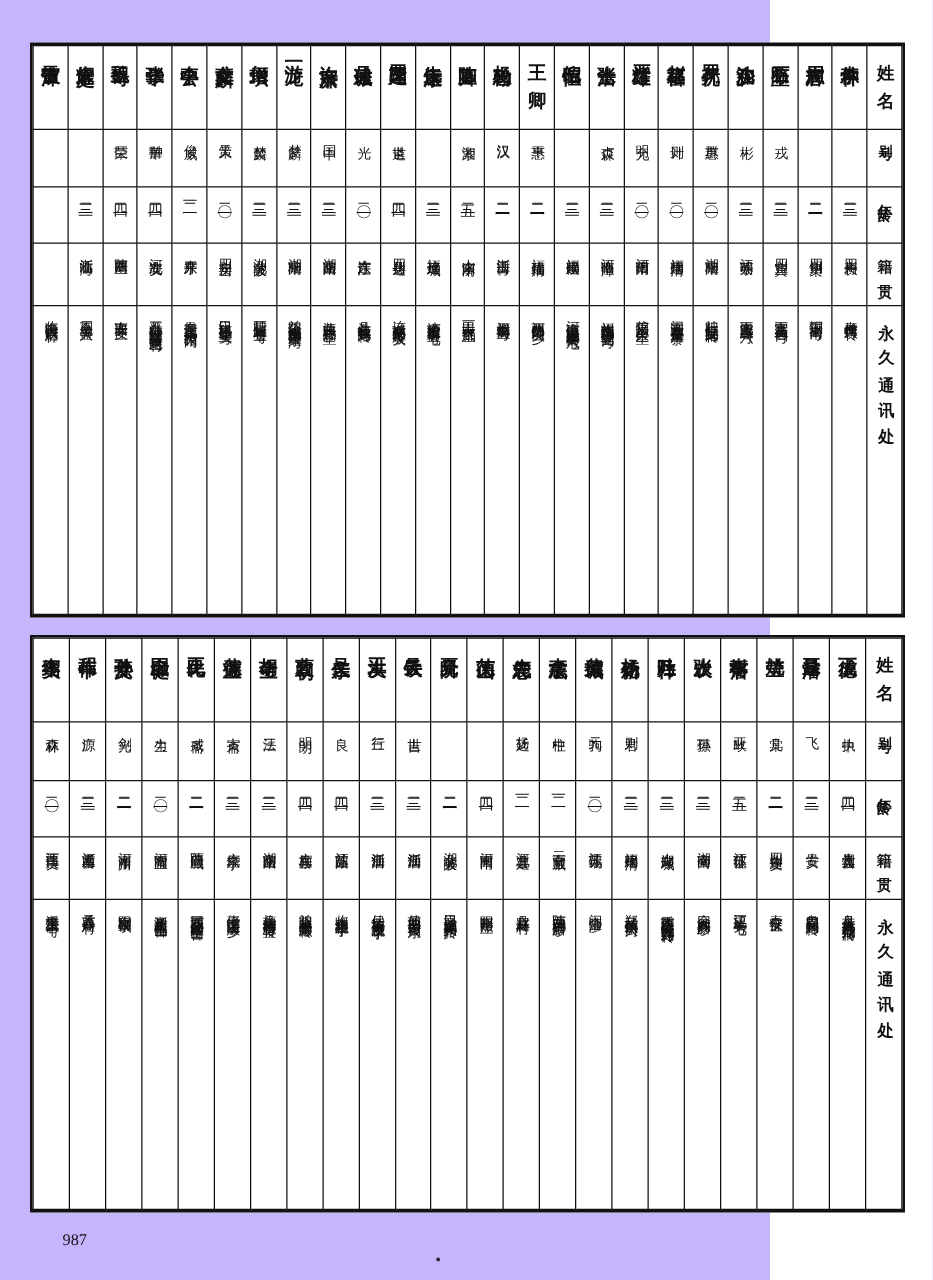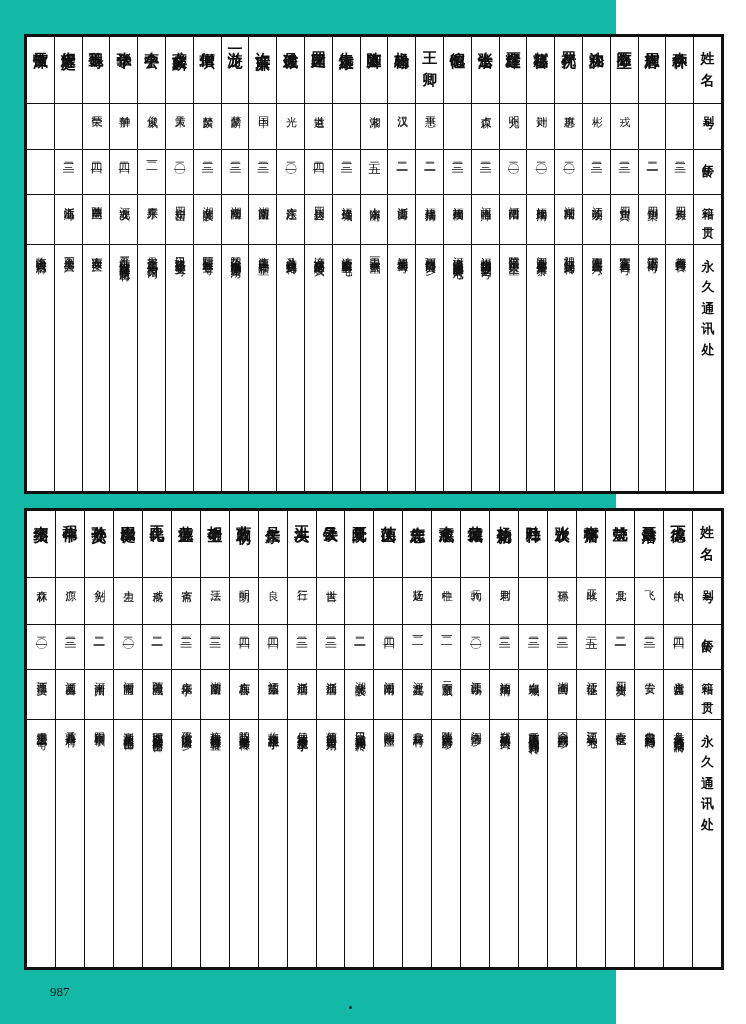--- a/index.html
+++ b/index.html
@@ -6,21 +6,21 @@
   body{
     width:746px;height:1024px;
     font-family:"DejaVu Sans","Liberation Sans",sans-serif;
     color:#111;
     position:relative;
     overflow:hidden;
   }
   .page{
     position:absolute;
     left:0;top:0;width:616px;height:1024px;
-    background:#14b8a6;
+    background:#c4b5fd;
   }
   .tablewrap{
     position:absolute;
     left:24px;
     width:700px;
     border:2px solid #111;
     box-sizing:border-box;
     background:#fff;
   }
   #table-top{ top:34px; height:460px; }

